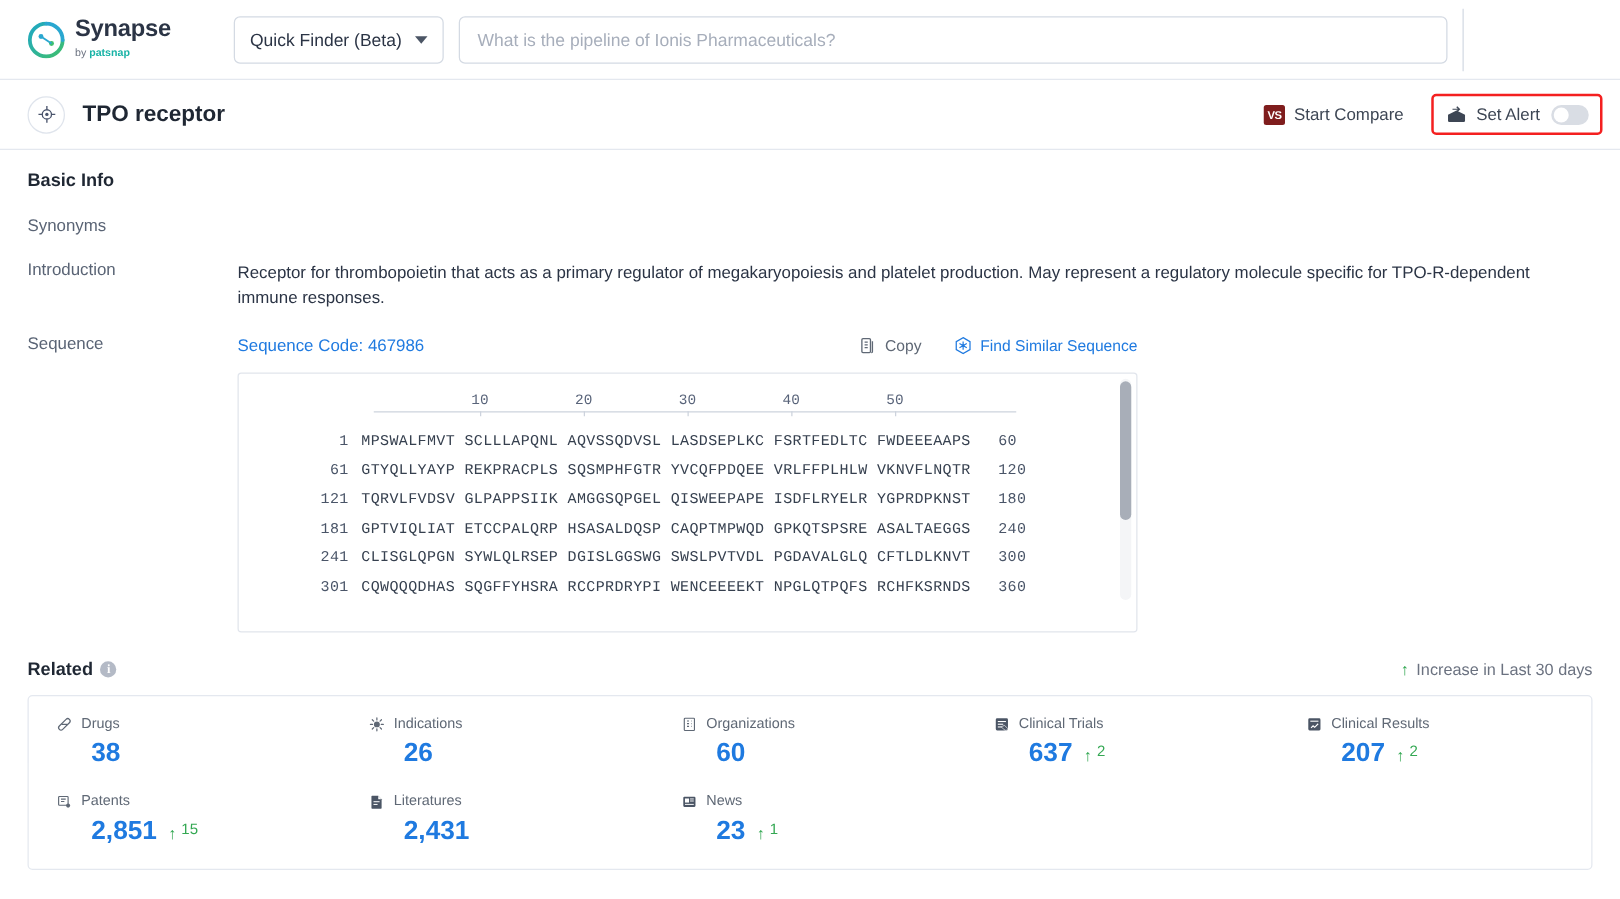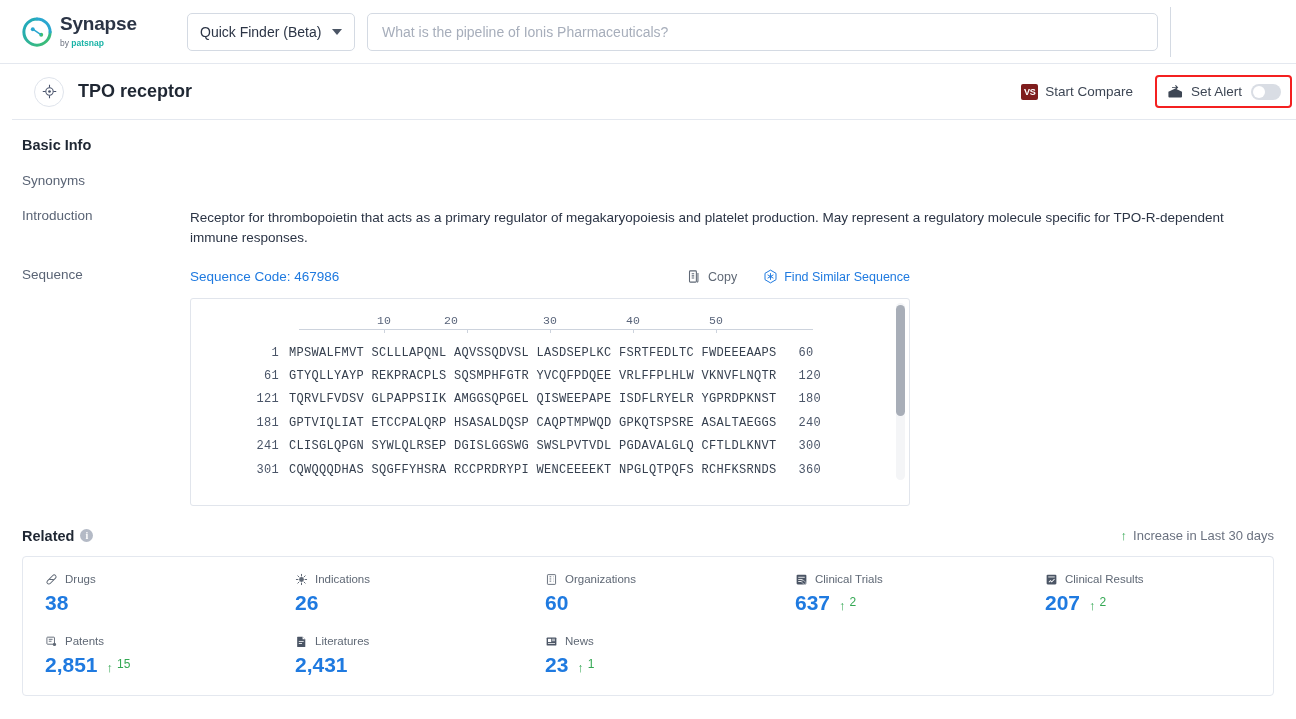--- a/index.html
+++ b/index.html
@@ -78,23 +78,22 @@
     margin-left: 12px;
     flex: 0 0 126px;
   }
 
   
   .pageheader {
     height: 56px;
     display: flex;
     align-items: center;
     border-bottom: 1px solid #e4e8ef;
-    padding: 0 4px 0 22px;
+    padding: 0 14px 0 22px;
     background: #fff;
-    margin-left: 12px;
   }
   .target-icon {
     width: 30px; height: 30px;
     border: 1px solid #dfe4ec;
     border-radius: 50%;
     display: flex; align-items: center; justify-content: center;
     flex: 0 0 30px;
   }
   .page-title {
     font-size: 18px; font-weight: bold;
@@ -323,20 +322,21 @@
   }
   .stat-label .lbl3 { margin-left: 7px; }
   .stat-value {
     margin-top: 5px;
     display: flex;
     align-items: baseline;
     font-size: 21px;
     font-weight: bold;
     color: #1f7ae0;
     cursor: pointer;
+    margin-left: 28px;
   }
   .delta {
     font-size: 12px;
     color: #34a853;
     font-weight: normal;
     margin-left: 9px;
     display: flex;
     align-items: baseline;
   }
   .delta .arrow {
@@ -458,21 +458,21 @@
             <span class="lbl2">Find Similar Sequence</span>
           </span>
         </span>
       </div>
 
       <div class="seq-box">
         <div class="seq-inner">
           <div class="ruler">
             <div class="ruler-nums">
               <span class="ruler-num" style="left:85px">10</span>
-              <span class="ruler-num" style="left:152px">20</span>
+              <span class="ruler-num" style="left:168px">20</span>
               <span class="ruler-num" style="left:251px">30</span>
               <span class="ruler-num" style="left:334px">40</span>
               <span class="ruler-num" style="left:417px">50</span>
             </div>
             <div class="ruler-line"></div>
             <span class="ruler-tick" style="left:85px"></span>
             <span class="ruler-tick" style="left:168px"></span>
             <span class="ruler-tick" style="left:251px"></span>
             <span class="ruler-tick" style="left:334px"></span>
             <span class="ruler-tick" style="left:417px"></span>

